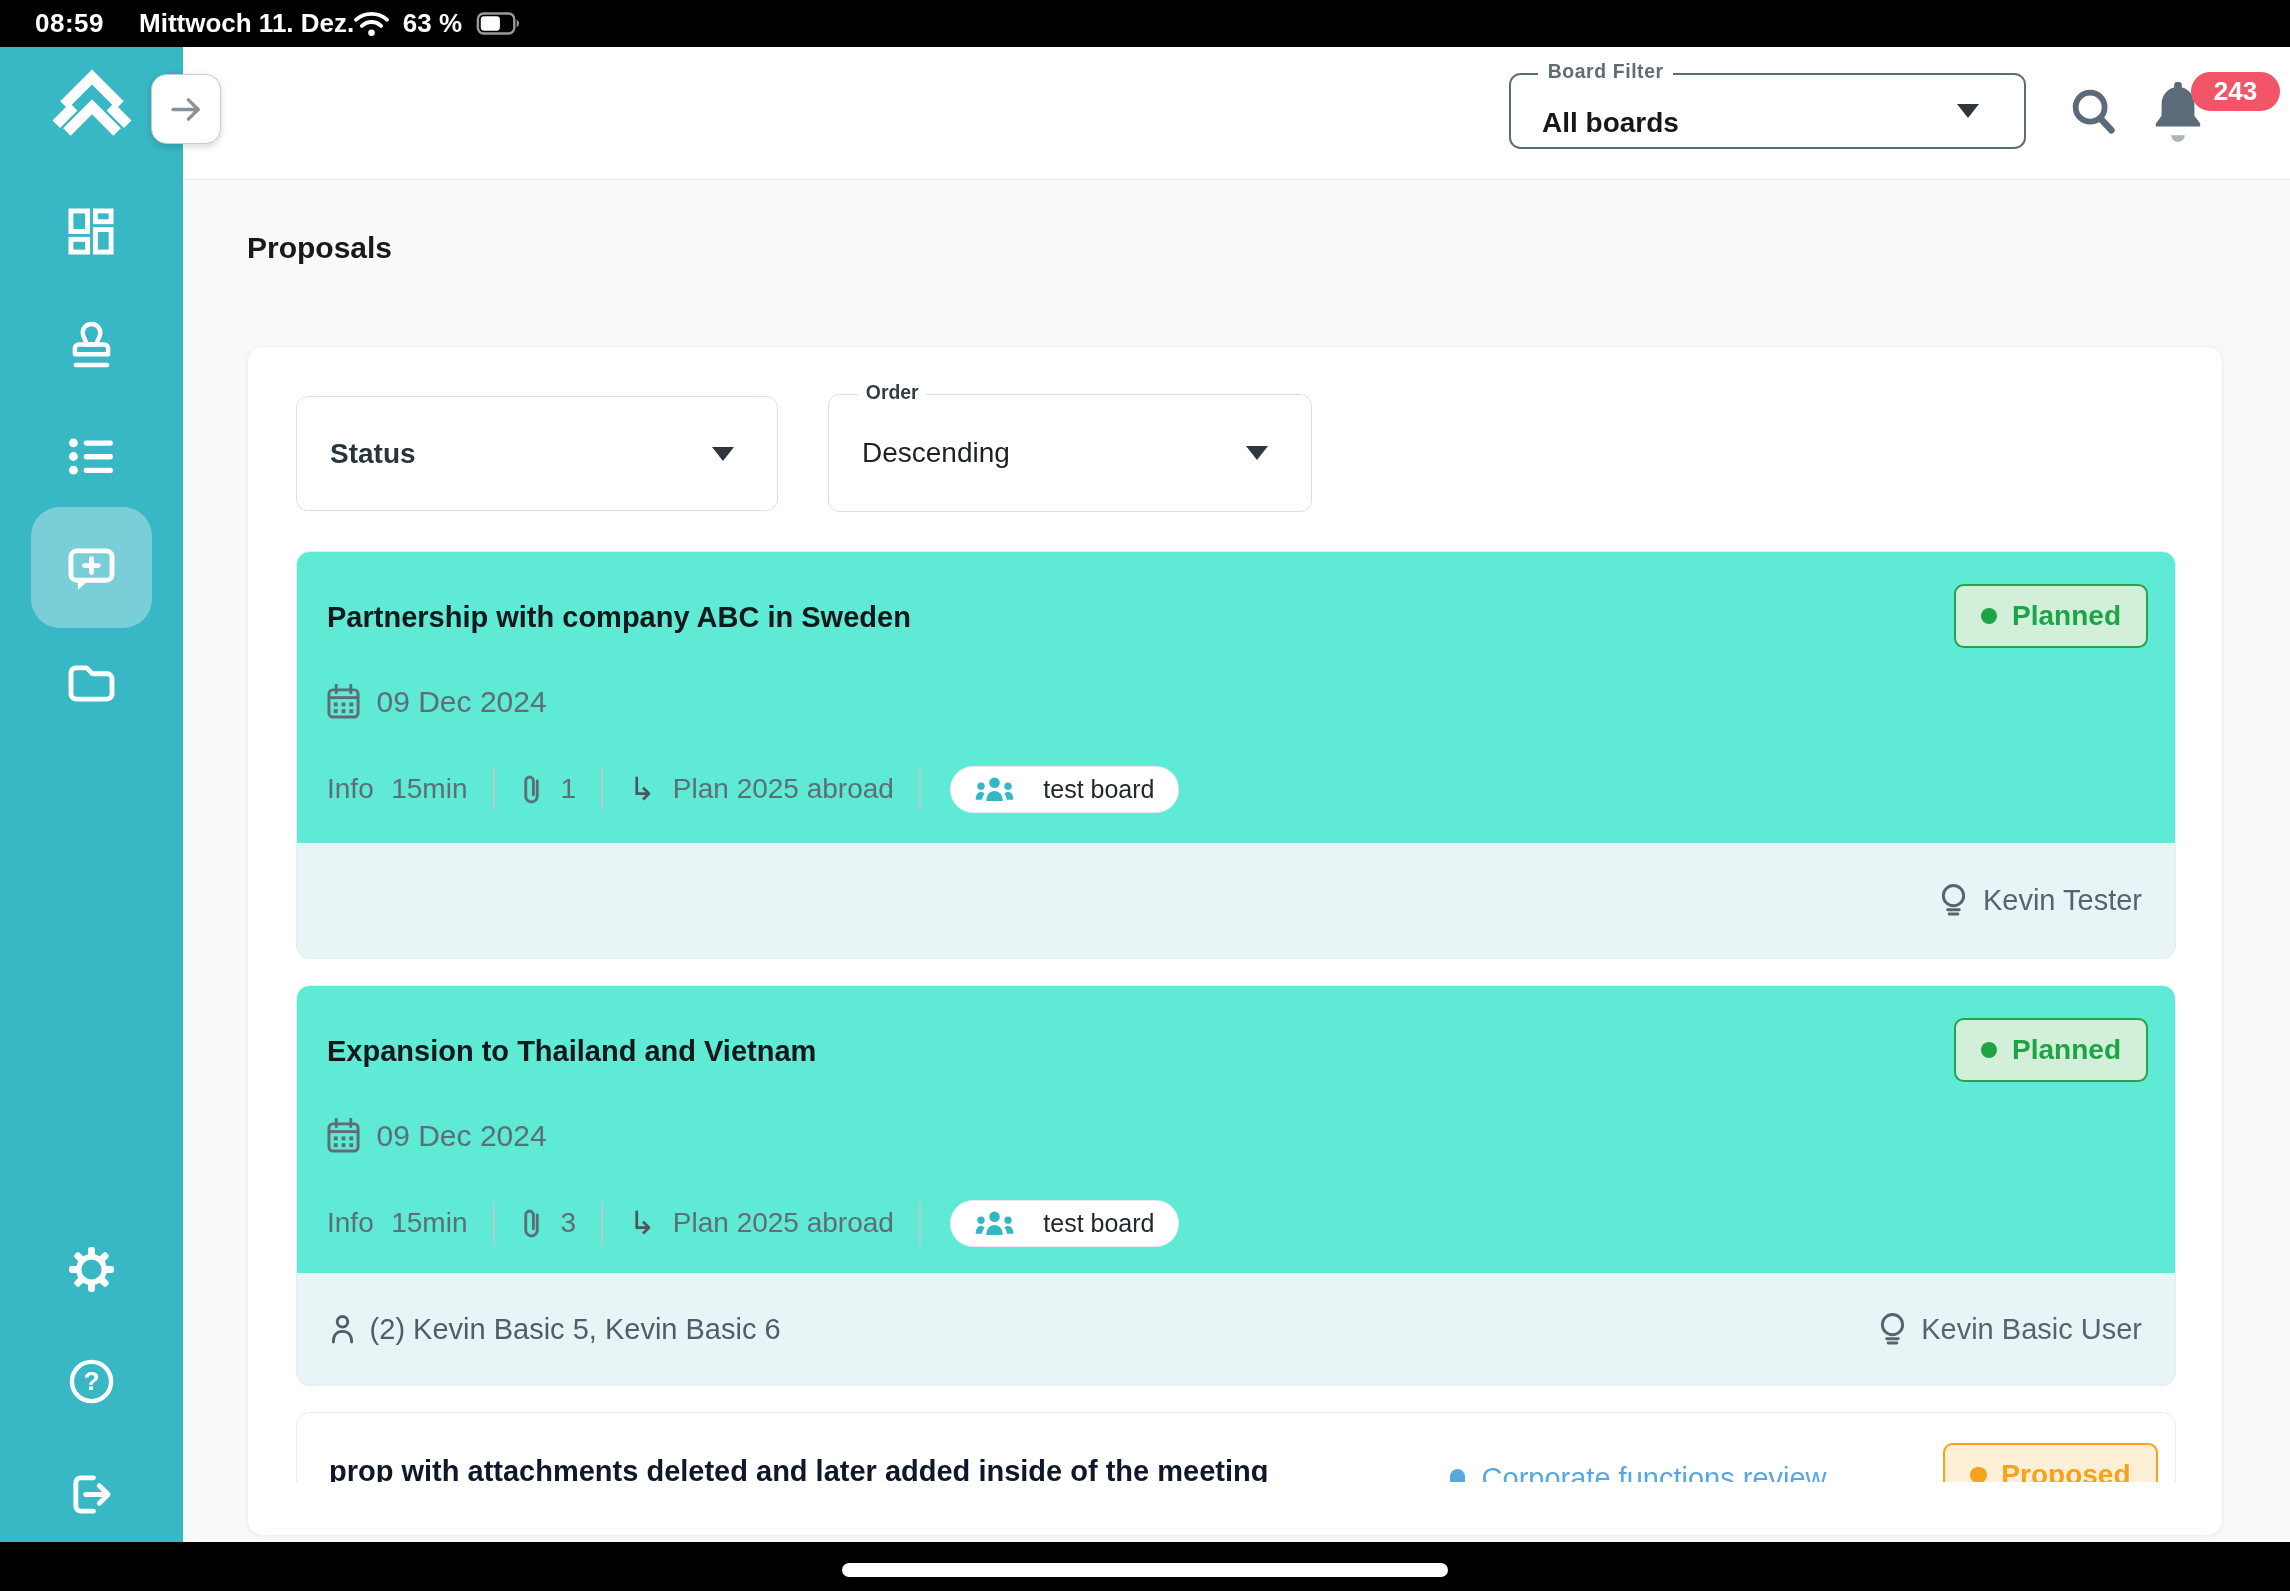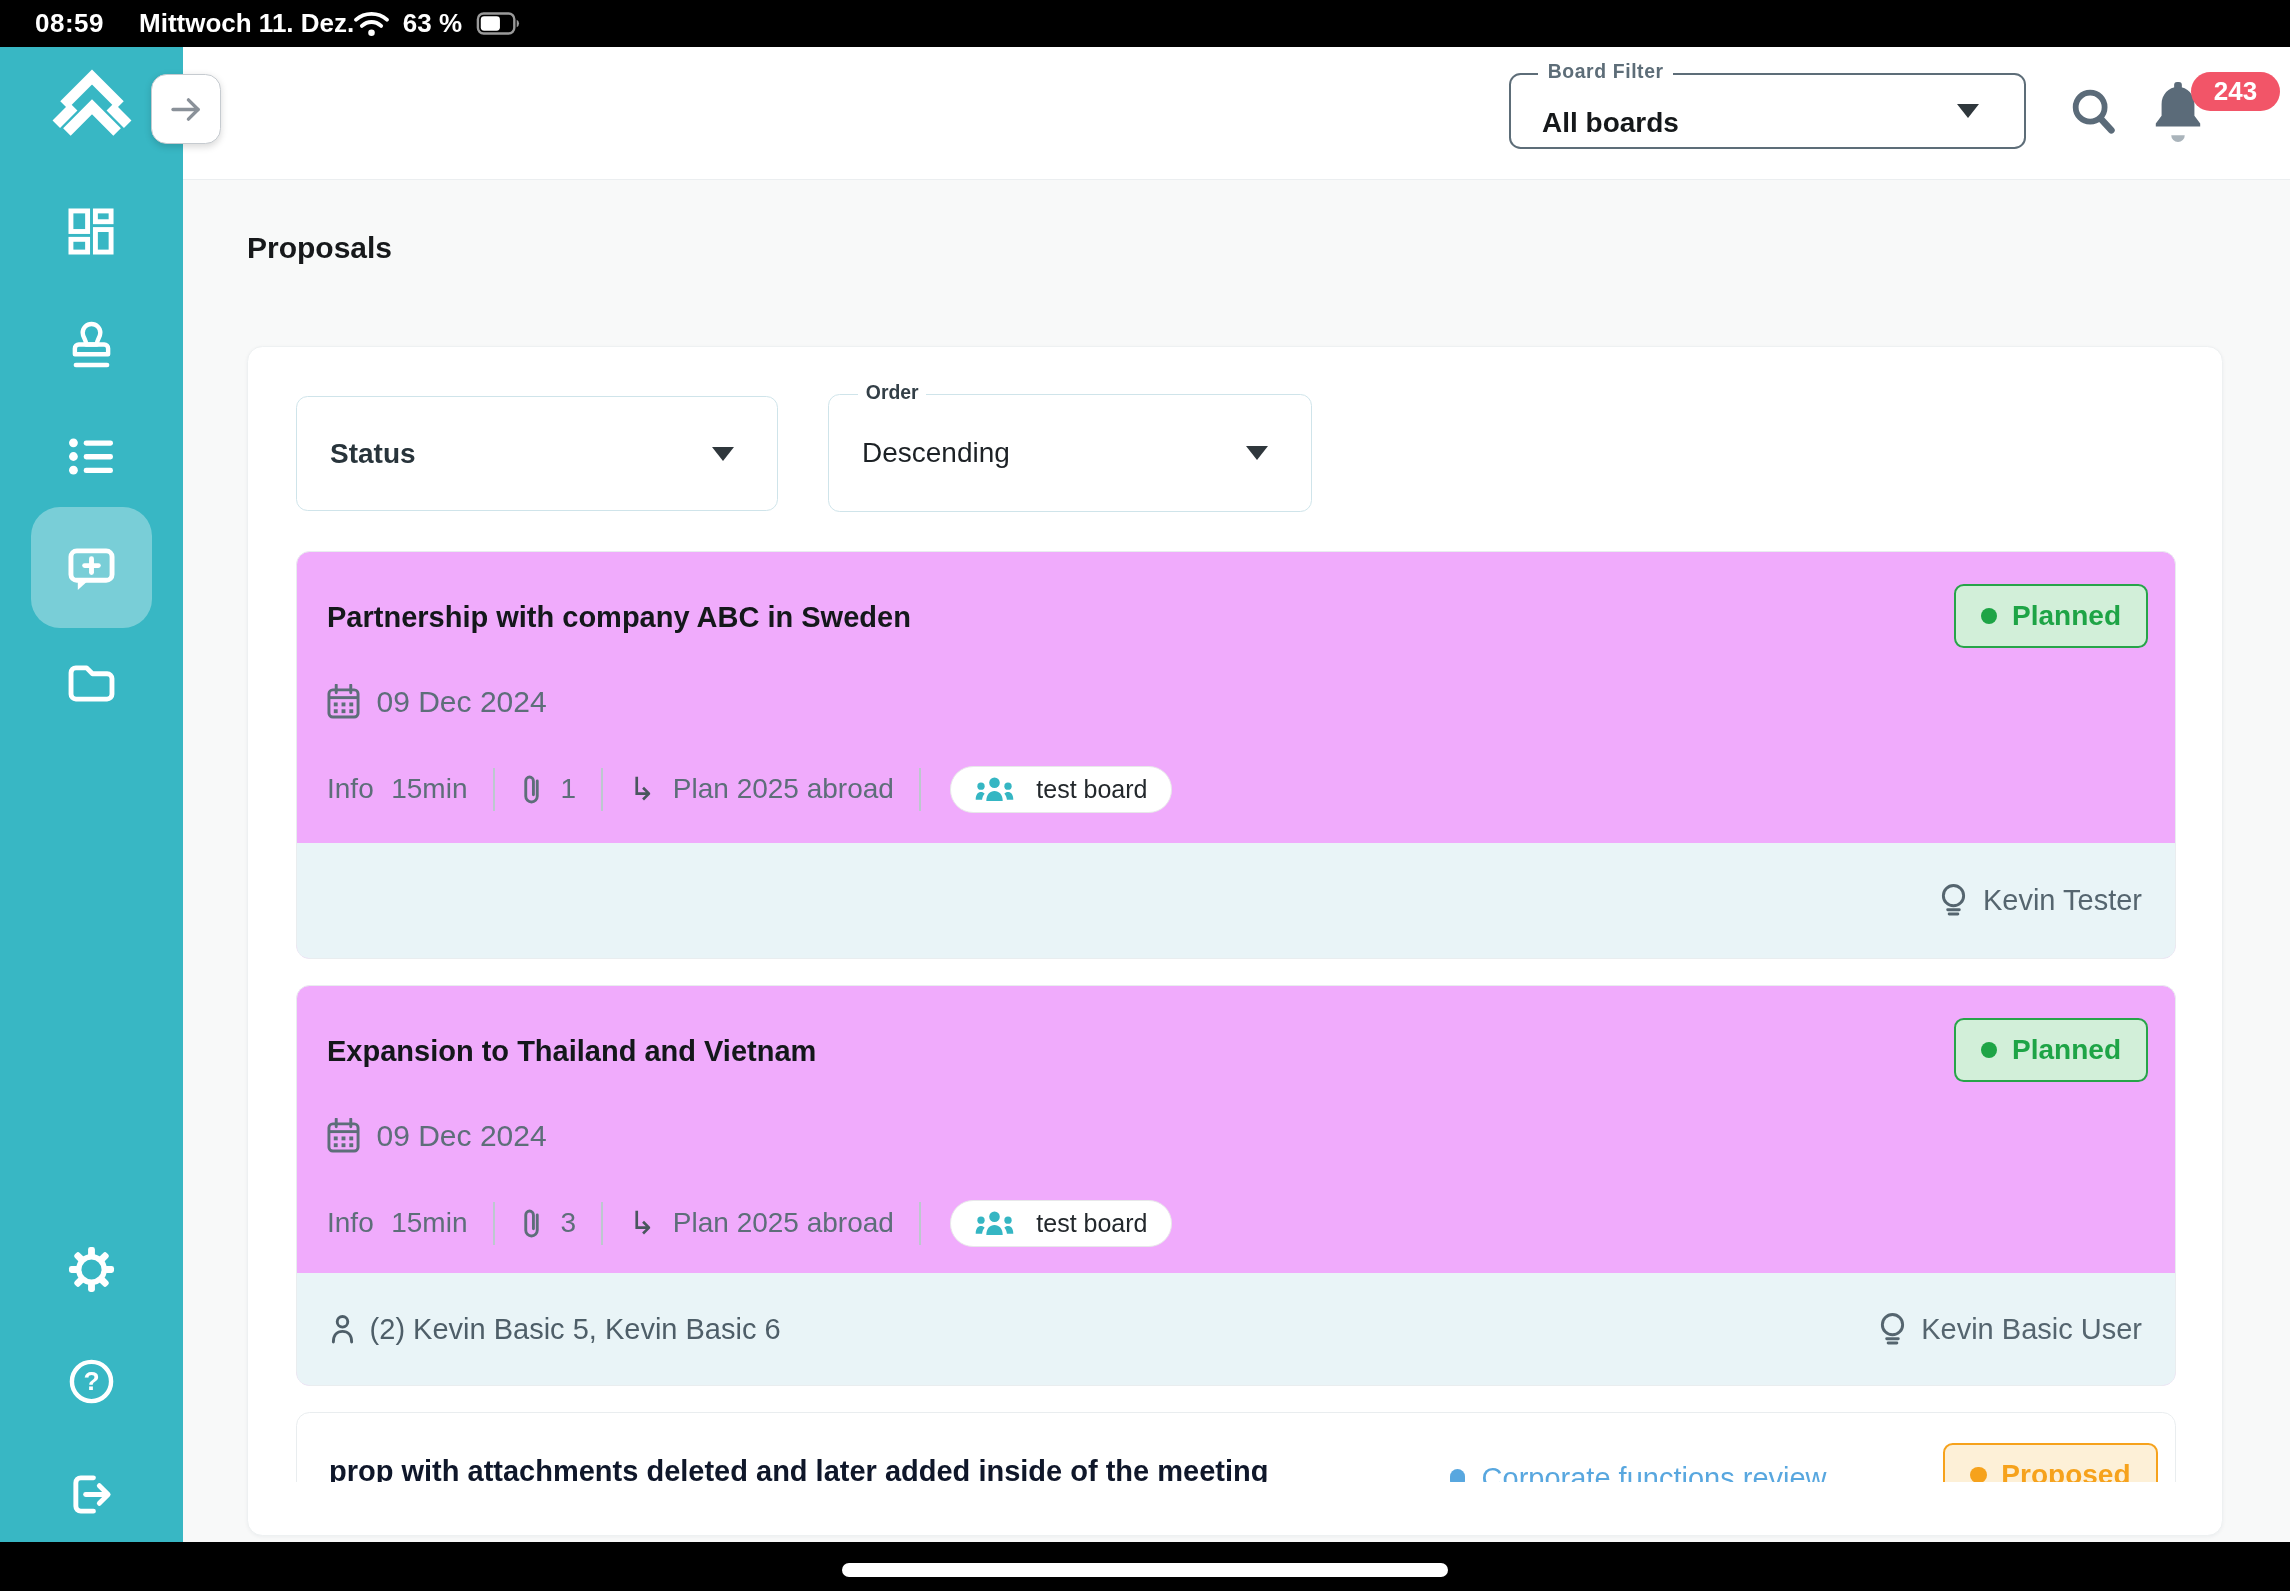--- a/index.html
+++ b/index.html
@@ -59,21 +59,21 @@
   .select-status { left:48px; top:49px; width:482px; height:115px; }
   .select-order  { left:580px; top:47px; width:484px; height:118px; }
   .sel-value { position:absolute; left:33px; top:50%; transform:translateY(-50%);
     font-size:28px; font-weight:600; color:#28343b; }
   .sel-value-reg { font-weight:500; color:#1c2125; }
   .sel-caret { position:absolute; right:43px; top:50%; transform:translateY(-50%); }
   .sel-legend { position:absolute; left:29px; top:-13.6px; background:#fff; padding:0 7.8px;
     font-size:19.4px; font-weight:700; color:#333f47; }
 
   
-  .card { position:absolute; left:48px; width:1880px; background:#f0abfc;
+  .card { position:absolute; left:48px; width:1880px; background:#5eead4;
     border:1.9px solid #e9edef; border-radius:13.6px; }
   .card-1 { top:204px; height:408px; }
   .card-2 { top:638px; height:401px; }
   .card-title { position:absolute; left:30px; top:49px; font-size:29px; font-weight:700; color:#14181b; }
   .status-badge { position:absolute; right:27px; top:32px; height:64px; padding:0 25px;
     border:2.9px solid #27a449; border-radius:9.7px; background:#d2efd9;
     display:flex; align-items:center; gap:14.6px; }
   .status-dot { width:16.5px; height:16.5px; border-radius:50%; background:#1ea446; }
   .status-label { font-size:28px; font-weight:700; color:#1ea446; }
   .badge-proposed { border-color:#f6a21c; background:#fdf0d7; }
@@ -81,21 +81,21 @@
   .badge-proposed .status-label { color:#f6a21c; }
 
   .date-row { position:absolute; left:30px; top:132px; display:flex; align-items:center; gap:16.5px;
     color:#5d6e79; font-size:30px; }
   .meta-row { position:absolute; left:30px; top:208px; height:58px; display:flex; align-items:center;
     gap:17.5px; color:#5d6e79; font-size:28px; }
   .vdiv { width:1.9px; height:43px; background:#bcc8ce; margin:0 7.8px; }
   .arrow-glyph { font-family:"DejaVu Sans", sans-serif; font-size:32px; color:#49565e; }
   .arrow-glyph::before { content:"\21B3"; }
   .chip { height:47px; border:1.9px solid #e8e8ea; border-radius:23px; background:#fff;
-    display:flex; align-items:center; gap:22px; padding:0 24px; margin-left:3.9px; cursor:pointer; }
+    display:flex; align-items:center; gap:29px; padding:0 24px; margin-left:3.9px; cursor:pointer; }
   .chip-label { font-size:25px; color:#23282c; }
 
   .card-footer { position:absolute; left:0; right:0; bottom:0; height:115px; background:#e9f4f7;
     border-radius:0 0 11.6px 11.6px; display:flex; align-items:center; padding:0 33px; }
   .footer-right-only { justify-content:flex-end;text-align:right; }
   .footer-split { justify-content:space-between; height:112px; }
   .owner { display:flex; align-items:center; gap:14.6px; color:#55656f; font-size:29px; }
   .attendees { display:flex; align-items:center; gap:14.6px; color:#4e5e68; font-size:29px; }
 
   

